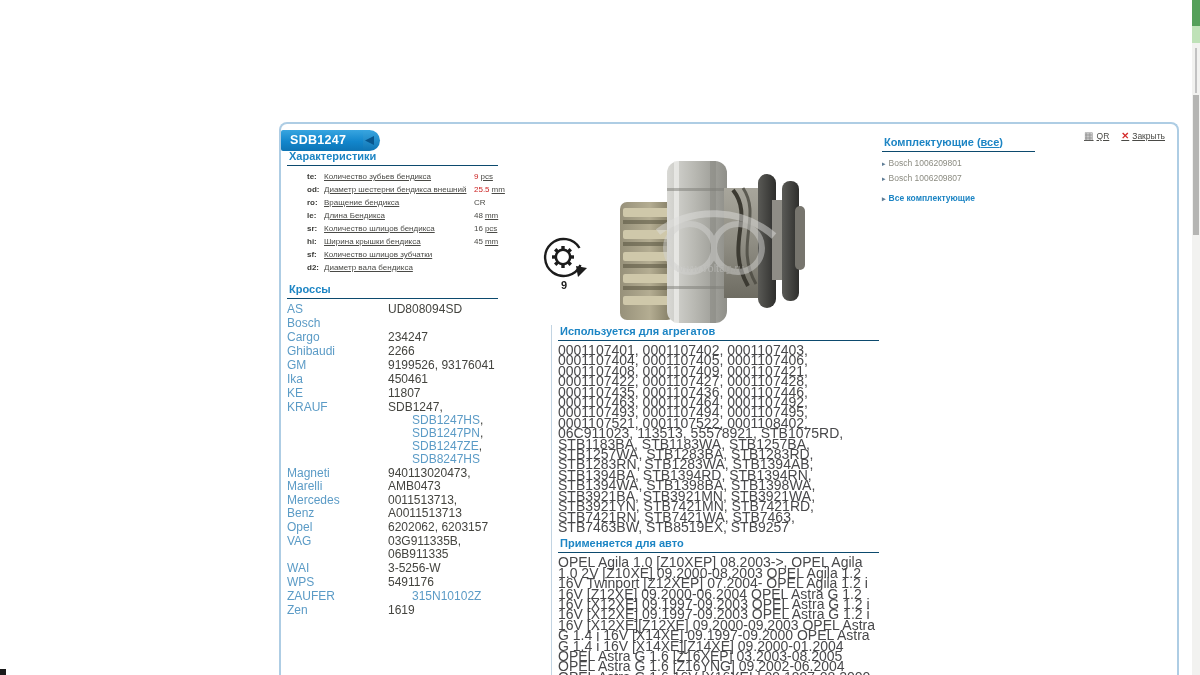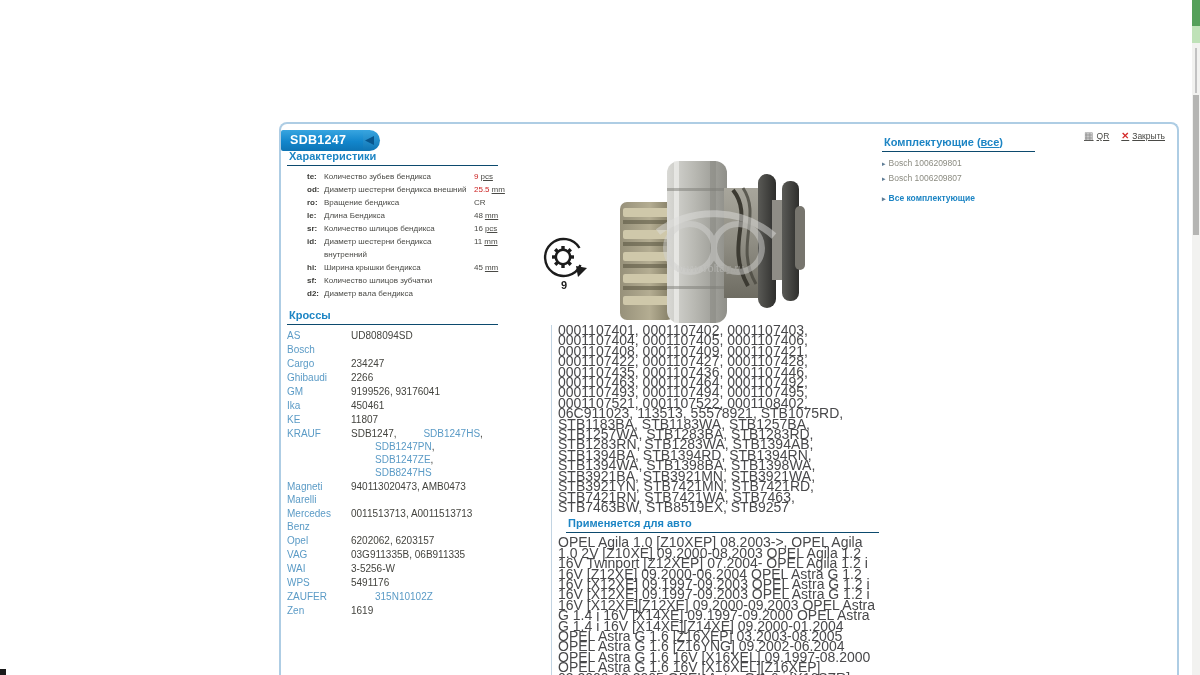--- a/index.html
+++ b/index.html
@@ -46,36 +46,36 @@
   .sec-h {
     color:#1d85c4; font-weight:bold; font-size:11px;
     padding:0 0 3px 2px; border-bottom:1px solid #0c4a6e; margin-bottom:4px;
   }
   .sec-h a { color:#1d85c4; text-decoration:underline; cursor:pointer; }
 
   
   .col-left { position:absolute; left:6px; top:26px; width:211px; }
   .char-row { display:flex; font-size:8px; line-height:13px;margin-left:20px; }
   .char-code { width:17px; font-weight:bold; color:#3b3b38; flex:none; }
-  .char-label { width:149px; color:#4a4a46; flex:none; }
+  .char-label { width:149px; color:#4a4a46; flex:none;text-decoration:underline; }
   .char-val { width:45px; padding-left:1px; color:#4a4a46; }
   .char-val .red { color:#cc2222; }
   .char-val .u { margin-left:2px;text-decoration:underline; }
 
   .crosses { margin-top:9px; }
-  .cross-row { display:flex; font-size:10px; line-height:13px; margin-bottom:1px; }
+  .cross-row { display:flex; font-size:12px; line-height:13px; margin-bottom:1px;gap:37px; }
   .cross-brand { width:64px; color:#5b9bc6; flex:none; }
   .cross-vals { flex:1; color:#44443f; }
   .cross-vals .lnk { color:#5b9bc6; cursor:pointer;padding-left:24px; }
 
   
   .mid-divider { position:absolute; left:270px; top:201px; bottom:0; width:1px; background:#c2d4e2; }
   .col-mid { position:absolute; left:277px; top:201px; width:321px; }
   .flow-text { font-size:14px; line-height:10.4px; color:#48484a; }
-  .vehicles-h { margin-top:5px;margin-left:8px; }
+  .vehicles-h { margin-top:5px; }
 
   
   .col-right { position:absolute; left:601px; top:12px; width:153px; }
   .comp-item { font-size:8.5px; line-height:14px; color:#8c8c82; cursor:pointer; }
   .arr { color:#5f7d96; font-size:7px; margin-right:3px; }
   .comp-all { color:#1d85c4; font-weight:bold; margin-top:7px; font-size:8.5px; cursor:pointer; }
 
   
   .photo { position:absolute; left:331px; top:24px; width:196px; height:178px; }
   .rot { position:absolute; left:258px; top:111px; width:50px; height:56px; }
@@ -129,25 +129,20 @@
         </div>
         <div class="char-row">
           <span class="char-code">le:</span>
           <span class="char-label">Длина Бендикса</span>
           <span class="char-val"><span>48</span><span class="u">mm</span></span>
         </div>
         <div class="char-row">
           <span class="char-code">sr:</span>
           <span class="char-label">Количество шлицов бендикса</span>
           <span class="char-val"><span>16</span><span class="u">pcs</span></span>
-        </div>
-        <div class="char-row">
-          <span class="char-code">id:</span>
-          <span class="char-label">Диаметр шестерни бендикса внутренний</span>
-          <span class="char-val"><span>11</span><span class="u">mm</span></span>
         </div>
         <div class="char-row">
           <span class="char-code">hi:</span>
           <span class="char-label">Ширина крышки бендикса</span>
           <span class="char-val"><span>45</span><span class="u">mm</span></span>
         </div>
         <div class="char-row">
           <span class="char-code">sf:</span>
           <span class="char-label">Количество шлицов зубчатки</span>
           <span class="char-val"></span>
@@ -304,20 +299,21 @@
     <g opacity="0.5">
       <circle cx="78" cy="100" r="24" stroke="#d2d2d0" stroke-width="6" fill="none"></circle>
       <circle cx="126" cy="100" r="24" stroke="#d2d2d0" stroke-width="6" fill="none"></circle>
       <path d="M46 84 C 80 58, 130 60, 162 88" stroke="#dddddb" stroke-width="7" fill="none"></path>
       <text x="98" y="124" font-size="11" fill="#c9c9c7" text-anchor="middle">www.voltag.ru</text>
     </g>
   </svg>
 
   <div class="mid-divider"></div>
   <div class="col-mid">
+    <div class="sec-h">Используется для агрегатов</div>
     <div class="flow-text">0001107401, 0001107402, 0001107403, 0001107404, 0001107405, 0001107406, 0001107408, 0001107409, 0001107421, 0001107422, 0001107427, 0001107428, 0001107435, 0001107436, 0001107446, 0001107463, 0001107464, 0001107492, 0001107493, 0001107494, 0001107495, 0001107521, 0001107522, 0001108402, 06C911023, 113513, 55578921, STB1075RD, STB1183BA, STB1183WA, STB1257BA, STB1257WA, STB1283BA, STB1283RD, STB1283RN, STB1283WA, STB1394AB, STB1394BA, STB1394RD, STB1394RN, STB1394WA, STB1398BA, STB1398WA, STB3921BA, STB3921MN, STB3921WA, STB3921YN, STB7421MN, STB7421RD, STB7421RN, STB7421WA, STB7463, STB7463BW, STB8519EX, STB9257</div>
     <div class="sec-h vehicles-h">Применяется для авто</div>
     <div class="flow-text">OPEL Agila 1.0 [Z10XEP] 08.2003-&gt;, OPEL Agila 1.0 2V [Z10XE] 09.2000-08.2003 OPEL Agila 1.2 16V Twinport [Z12XEP] 07.2004- OPEL Agila 1.2 i 16V [Z12XE] 09.2000-06.2004 OPEL Astra G 1.2 16V [X12XE] 09.1997-09.2003 OPEL Astra G 1.2 i 16V [X12XE] 09.1997-09.2003 OPEL Astra G 1.2 i 16V [X12XE][Z12XE] 09.2000-09.2003 OPEL Astra G 1.4 i 16V [X14XE] 09.1997-09.2000 OPEL Astra G 1.4 i 16V [X14XE][Z14XE] 09.2000-01.2004 OPEL Astra G 1.6 [Z16XEP] 03.2003-08.2005 OPEL Astra G 1.6 [Z16YNG] 09.2002-06.2004 OPEL Astra G 1.6 16V [X16XEL] 09.1997-08.2000 OPEL Astra G 1.6 16V [X16XEL][Z16XEP] 03.2000-02.2005 OPEL Astra G 1.6 i [X16SZR] 02.1998-09.2000 OPEL Astra G 1.6 i [X16SZR][Z16SE] 09.2000-01.2004 OPEL Astra G 1.6 i 16V [X16XEL] 09.1997-08.2000 OPEL Astra G 1.6 i 16V [X16XEL][Z16XE] 09.1998-01.2005 OPEL Astra G 1.6 Twinport [Z16XEP] 03.2003-01.2004 OPEL Astra G 1.8 i 16V [X18XE1] 09.1997-08.2000 OPEL Astra G 1.8 i 16V [X18XE1][Z18XE] 09.2000-02.2005 OPEL Astra H 1.6 [Z16XEP] 03.2004- OPEL Astra H 1.6 Twinport [Z16XEP] 08.2004- OPEL Astra H 1.6 Twinport GTC [Z16XEP] 03.2005- OPEL Astra H 1.8 [Z18XE] 08.2004- OPEL Astra H 1.8 i GTC [Z18XE] 03.2005- OPEL Combo 1.2 i [C12NZ] 09.1997-10.2001 OPEL Combo 1.2 i [X12SZ] 08.1997-10.2001 OPEL Combo 1.4 [X14SZ] 04.1996-10.2001 OPEL Combo 1.4 i [C14SE] 08.1997-10.2001 OPEL Combo 1.6 [Z16SE] 10.2001-08.2004 OPEL</div>
   </div>
 
   <div class="col-right">
     <div class="sec-h">
       <span>Комплектующие</span> (<a>все</a>)
     </div>
     <div>

